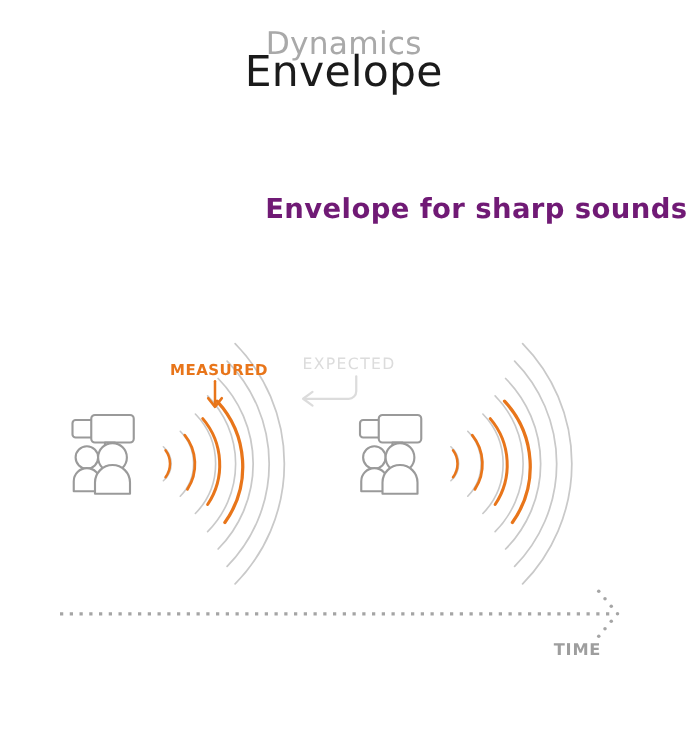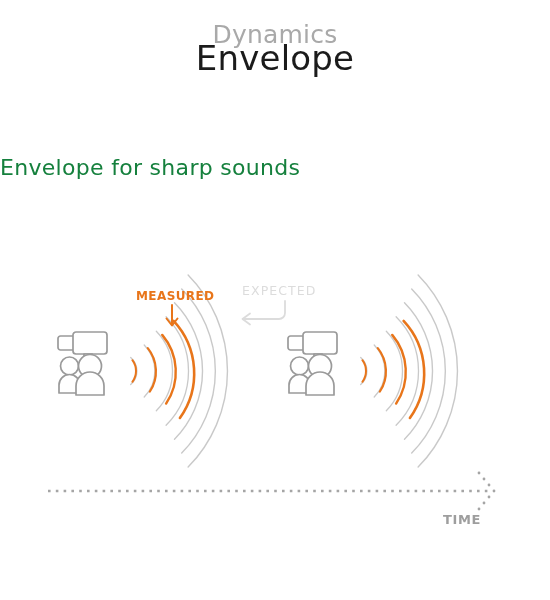--- a/index.html
+++ b/index.html
@@ -46,25 +46,25 @@
     line-height: 1;
     margin-top: -6px;
   }
 
   
   .subtitle {
     position: absolute;
     top: 152px;
     left: 0;
     width: 550px;
-    text-align: left;
-    color: #15803d;
+    text-align: right;
+    color: #701a75;
     font-size: 22px;
     line-height: 1.45;
-    font-weight: 400;
+    font-weight: 700;
     letter-spacing: 0.3px;
   }
   .subtitle .l2 { display: block; }
 
   
   .diagram {
     position: absolute;
     top: 0;
     left: 0;
   }

